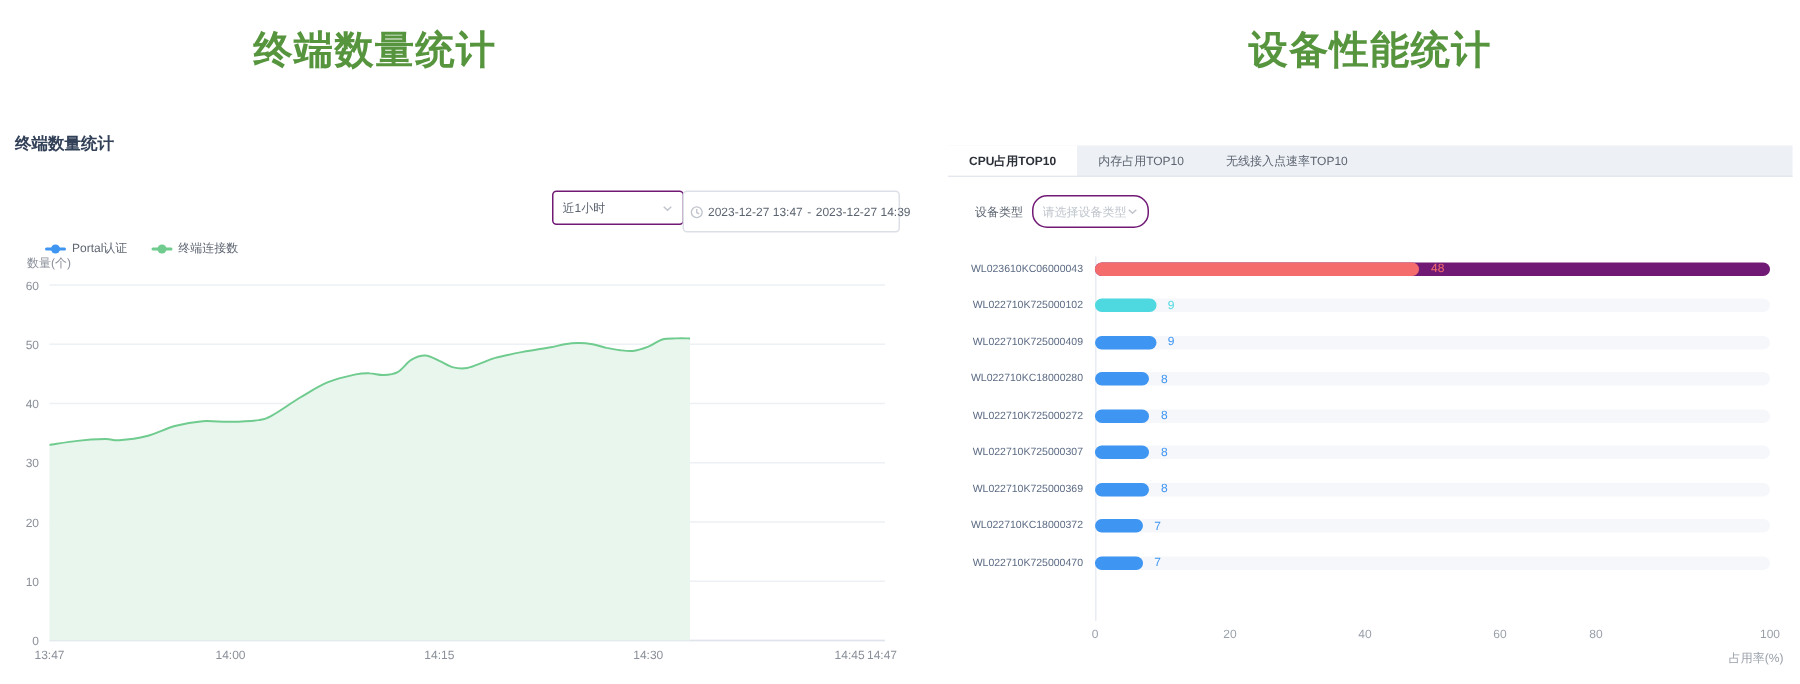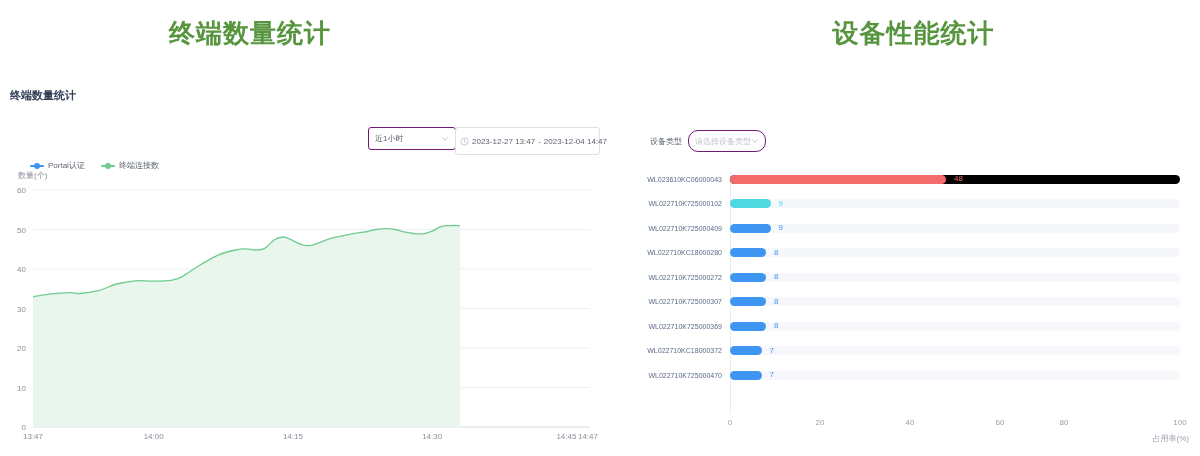--- a/index.html
+++ b/index.html
@@ -89,21 +89,21 @@
 
   <div class="date-range">
     <span class="chev">
       <svg width="9" height="9" viewBox="0 0 10 10">
           <circle cx="5" cy="5" r="4" fill="none" stroke="#c0c4cc" stroke-width="1"></circle>
           <polyline points="5,2.6 5,5.2 6.8,6.2" fill="none" stroke="#c0c4cc" stroke-width="1"></polyline>
         </svg>
     </span>
     <span>2023-12-27 13:47</span>
     <span>-</span>
-    <span>2023-12-04 14:47</span>
+    <span>2023-12-27 14:39</span>
   </div>
 
   <div class="legend">
     <div class="legend-item">
       <span class="legend-marker">
         <span class="ln" style="background: rgb(62, 149, 242);"></span>
           <span class="dt" style="background: rgb(62, 149, 242);"></span>
         </span>
       <span>Portal认证</span>
     </div>
@@ -138,38 +138,43 @@
       <text x="292.93333333333334" y="271" text-anchor="middle" font-size="8" fill="#8a8f99">14:15</text>
       <text x="432.18333333333334" y="271" text-anchor="middle" font-size="8" fill="#8a8f99">14:30</text>
       <text x="566.4333333333334" y="271" text-anchor="middle" font-size="8" fill="#8a8f99">14:45</text>
       <text x="598" y="271" text-anchor="end" font-size="8" fill="#8a8f99">14:47</text>
       <path d="M33.0 128.6 C36.1 128.2 45.4 126.5 51.6 125.9 C57.8 125.2 65.5 124.8 70.1 124.7 C74.8 124.6 74.8 125.8 79.4 125.5 C84.1 125.2 91.8 124.3 98.0 122.7 C104.2 121.1 110.4 117.7 116.5 116.0 C122.7 114.4 128.9 113.3 135.1 112.8 C141.3 112.4 147.5 113.4 153.7 113.2 C159.9 113.1 167.6 112.8 172.3 112.1 C176.9 111.3 176.9 111.4 181.5 108.9 C186.2 106.4 193.9 100.7 200.1 97.0 C206.3 93.4 212.5 89.3 218.7 86.8 C224.9 84.2 232.6 82.6 237.2 81.6 C241.9 80.7 243.4 80.8 246.5 80.9 C249.6 80.9 252.7 82.2 255.8 82.0 C258.9 81.9 262.0 81.8 265.1 80.1 C268.2 78.4 271.3 73.6 274.4 71.8 C277.5 69.9 280.6 68.9 283.6 69.0 C286.7 69.1 289.8 71.2 292.9 72.6 C296.0 73.9 299.1 76.1 302.2 76.9 C305.3 77.7 308.4 77.8 311.5 77.3 C314.6 76.8 317.7 75.3 320.8 74.1 C323.9 73.0 325.4 71.8 330.1 70.6 C334.7 69.3 342.4 67.8 348.6 66.6 C354.8 65.5 362.6 64.3 367.2 63.5 C371.8 62.6 373.4 62.0 376.5 61.5 C379.6 61.0 382.7 60.7 385.8 60.7 C388.9 60.7 392.0 61.0 395.1 61.5 C398.1 62.0 401.2 63.2 404.3 63.9 C407.4 64.5 410.5 65.1 413.6 65.5 C416.7 65.8 419.8 66.2 422.9 65.8 C426.0 65.5 429.1 64.3 432.2 63.1 C435.3 61.8 438.4 59.3 441.5 58.3 C444.6 57.4 447.7 57.7 450.8 57.6 C453.8 57.4 458.5 57.6 460.0 57.6 L460.0 259 L33.0 259 Z" fill="#e8f6ee" stroke="none"></path>
       <path d="M33.0 128.6 C36.1 128.2 45.4 126.5 51.6 125.9 C57.8 125.2 65.5 124.8 70.1 124.7 C74.8 124.6 74.8 125.8 79.4 125.5 C84.1 125.2 91.8 124.3 98.0 122.7 C104.2 121.1 110.4 117.7 116.5 116.0 C122.7 114.4 128.9 113.3 135.1 112.8 C141.3 112.4 147.5 113.4 153.7 113.2 C159.9 113.1 167.6 112.8 172.3 112.1 C176.9 111.3 176.9 111.4 181.5 108.9 C186.2 106.4 193.9 100.7 200.1 97.0 C206.3 93.4 212.5 89.3 218.7 86.8 C224.9 84.2 232.6 82.6 237.2 81.6 C241.9 80.7 243.4 80.8 246.5 80.9 C249.6 80.9 252.7 82.2 255.8 82.0 C258.9 81.9 262.0 81.8 265.1 80.1 C268.2 78.4 271.3 73.6 274.4 71.8 C277.5 69.9 280.6 68.9 283.6 69.0 C286.7 69.1 289.8 71.2 292.9 72.6 C296.0 73.9 299.1 76.1 302.2 76.9 C305.3 77.7 308.4 77.8 311.5 77.3 C314.6 76.8 317.7 75.3 320.8 74.1 C323.9 73.0 325.4 71.8 330.1 70.6 C334.7 69.3 342.4 67.8 348.6 66.6 C354.8 65.5 362.6 64.3 367.2 63.5 C371.8 62.6 373.4 62.0 376.5 61.5 C379.6 61.0 382.7 60.7 385.8 60.7 C388.9 60.7 392.0 61.0 395.1 61.5 C398.1 62.0 401.2 63.2 404.3 63.9 C407.4 64.5 410.5 65.1 413.6 65.5 C416.7 65.8 419.8 66.2 422.9 65.8 C426.0 65.5 429.1 64.3 432.2 63.1 C435.3 61.8 438.4 59.3 441.5 58.3 C444.6 57.4 447.7 57.7 450.8 57.6 C453.8 57.4 458.5 57.6 460.0 57.6" fill="none" stroke="#6fcb8e" stroke-width="1.3"></path>
     </svg>
 
   <div class="big-title right" style="color: rgb(86, 149, 62);">设备性能统计</div>
 
+  <div class="tabs">
+    <div class="tab active">CPU占用TOP10</div>
+    <div class="tab">内存占用TOP10</div>
+    <div class="tab">无线接入点速率TOP10</div>
+  </div>
 
   <div class="devtype-label">设备类型</div>
 
   <div class="select-box devtype-select">
     <span class="val">请选择设备类型</span>
     <span class="chev">
       <svg width="8" height="8" viewBox="0 0 8 8">
           <polyline points="1.5,2.8 4,5.2 6.5,2.8" fill="none" stroke="#c0c4cc" stroke-width="1"></polyline>
         </svg>
     </span>
   </div>
 
   <div class="bar-area">
     <div class="bar-axis-vline"></div>
     <div class="bar-rows">
         <div class="bar-row">
           <div class="bar-label">WL023610KC06000043</div>
-          <div class="bar-track" style="background: #000000;">
+          <div class="bar-track" style="background: #701a75;">
             <div class="bar-fill" style="width: 216px; background: rgb(245, 108, 108);"></div>
             <div class="bar-value" style="left: 224px; color: rgb(245, 108, 108);">48</div>
           </div>
         </div>
         <div class="bar-row">
           <div class="bar-label">WL022710K725000102</div>
           <div class="bar-track" style="background: rgb(245, 247, 250);">
             <div class="bar-fill" style="width: 40.5px; background: rgb(78, 216, 224);"></div>
             <div class="bar-value" style="left: 48.5px; color: rgb(78, 216, 224);">9</div>
           </div>

